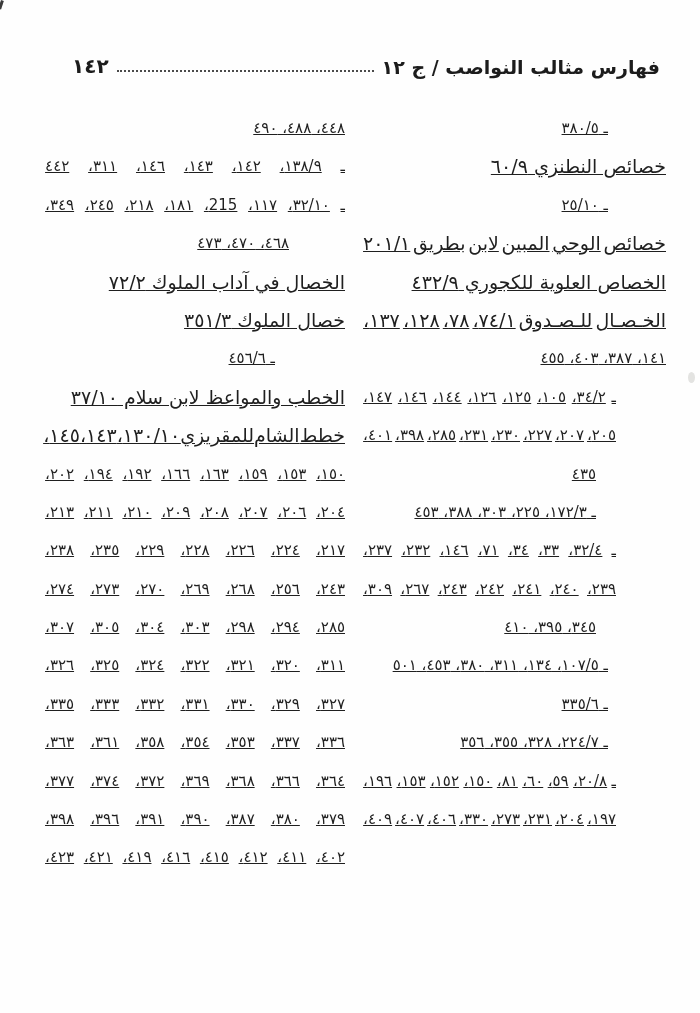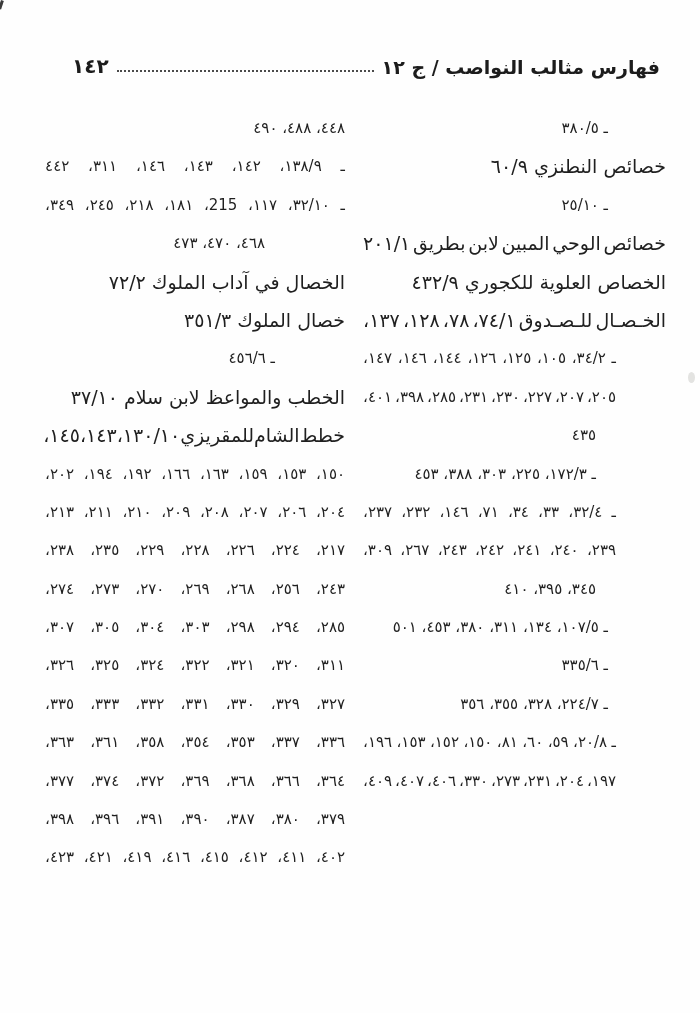--- a/index.html
+++ b/index.html
@@ -14,28 +14,28 @@
     display: flex; align-items: flex-end;
     font-weight: bold; font-size: 19px; color: #1c1c1c;
     direction: rtl; white-space: nowrap;
   }
   .leader {
     flex: 1 1 auto; margin: 0 8px 6px 8px;
     border-bottom: 2.2px dotted #4a4a4a; height: 0;
   }
   .pagenum { font-size: 20px; }
   
-  .col { position: absolute; top: 109px; direction: rtl; text-align: right; color: #1f1f1f; }
+  .col { position: absolute; top: 109px; direction: rtl; text-align: right; color: #1f1f1f; text-decoration: underline; }
   .col-right { left: 363px; width: 303px; }
   .col-left  { left: 45px;  width: 300px; }
   .line { height: 38.4px; line-height: 38.4px; font-size: 15px; white-space: nowrap; }
   .title { font-size: 19px; }
   .ind1 { margin-right: 58px; }
   .ind2 { margin-right: 70px; }
-  .ind3 { margin-right: 80px; }
+  .ind3 { margin-right: 56px; }
   .jus  { display: flex; justify-content: space-between; white-space: normal; }
   .jus.ind1 { margin-right: 50px; }
   .jus span { flex: 0 0 auto; }
   
   .corner-tick {
     position: absolute; top: 0; left: 1px; width: 3px; height: 9px;
     background: #3a3a3a; transform: rotate(18deg); transform-origin: top left;
   }
   .edge-speck {
     position: absolute; top: 372px; left: 688px; width: 7px; height: 11px;
@@ -70,20 +70,21 @@
       </div>
     <div class="line title">الخصاص العلوية للكجوري ٤٣٢/٩</div>
     <div class="line title jus">
         <span>الخـصـال</span>
         <span>للـصـدوق</span>
         <span>٧٤/١،</span>
         <span>٧٨،</span>
         <span>١٢٨،</span>
         <span>١٣٧،</span>
       </div>
+    <div class="line">١٤١، ٣٨٧، ٤٠٣، ٤٥٥</div>
     <div class="line jus ind1">
         <span>ـ</span>
         <span>٣٤/٢،</span>
         <span>١٠٥،</span>
         <span>١٢٥،</span>
         <span>١٢٦،</span>
         <span>١٤٤،</span>
         <span>١٤٦،</span>
         <span>١٤٧،</span>
       </div>

